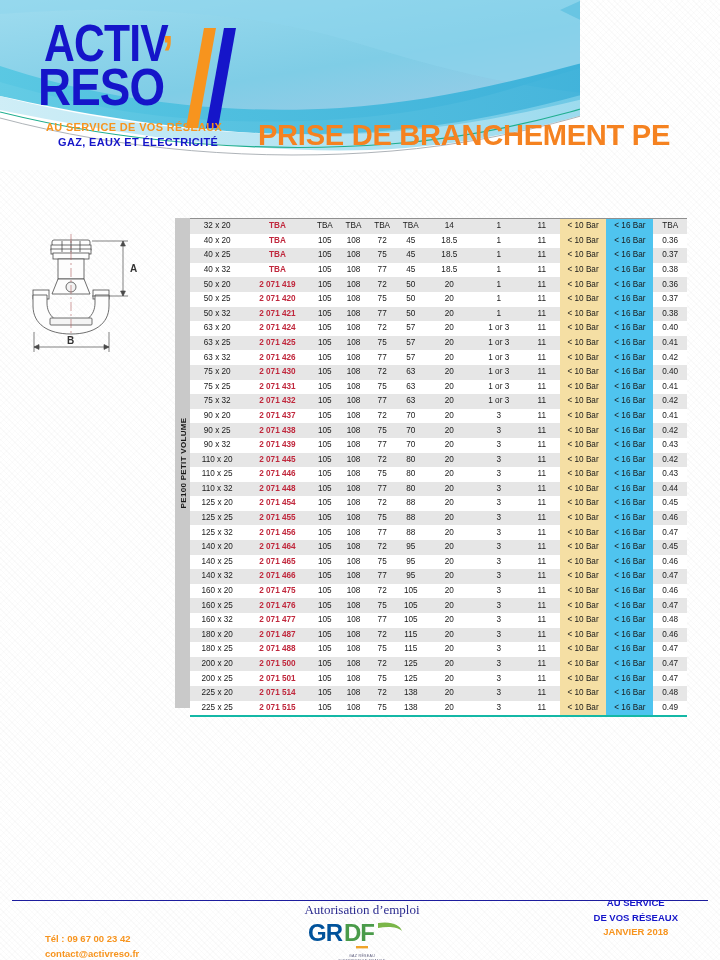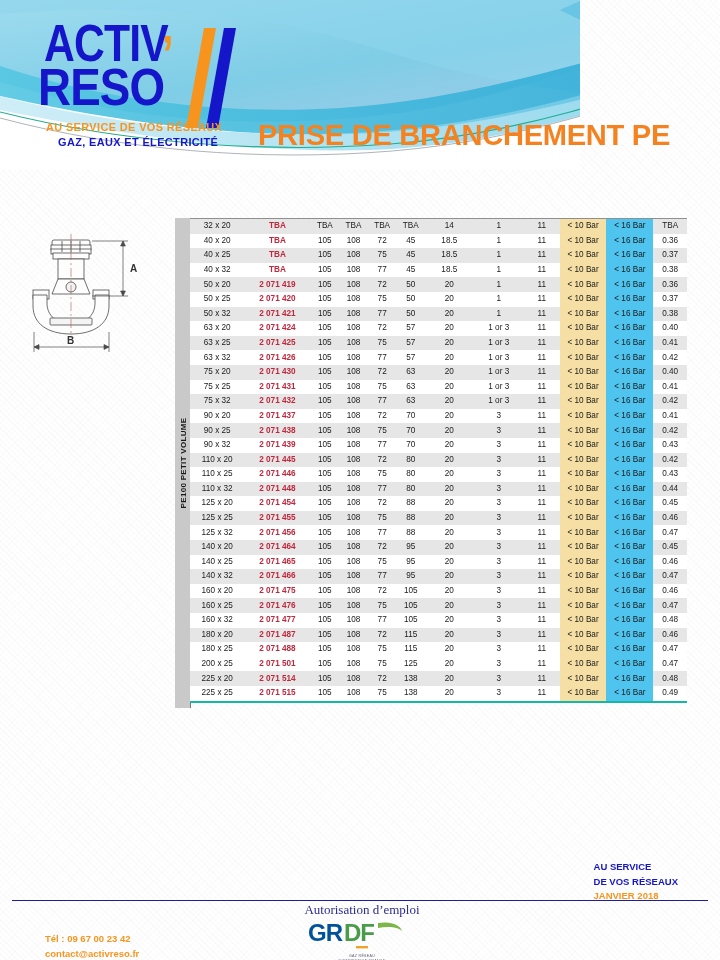--- a/index.html
+++ b/index.html
@@ -249,22 +249,22 @@
     font-size: 3.6px;
     color: #5a5a7a;
     letter-spacing: 0.3px;
     margin-top: 1px;
     line-height: 1.35;
   }
 
   .footer-right {
     position: absolute;
     right: 42px;
-    top: 860px;
-    text-align: left;
+    top: 896px;
+    text-align: center;
     z-index: 3;
     line-height: 1.55;
   }
   .footer-right div {
     font-size: 9.5px;
     font-weight: bold;
     white-space: nowrap;
   }
   .fr-1, .fr-2 { color: #1515c9; }
   .fr-3 { color: #f7941e; }
@@ -785,20 +785,34 @@
           <td class="c-b">108</td>
           <td class="c-c">75</td>
           <td class="c-d">115</td>
           <td class="c-e">20</td>
           <td class="c-f">3</td>
           <td class="c-g">11</td>
           <td class="c-p10">&lt; 10 Bar</td>
           <td class="c-p16">&lt; 16 Bar</td>
           <td class="c-w">0.47</td>
         </tr>
+        <tr class="alt">
+          <td class="c-dim">200 x 20</td>
+          <td class="c-ref">2 071 500</td>
+          <td class="c-a">105</td>
+          <td class="c-b">108</td>
+          <td class="c-c">72</td>
+          <td class="c-d">125</td>
+          <td class="c-e">20</td>
+          <td class="c-f">3</td>
+          <td class="c-g">11</td>
+          <td class="c-p10">&lt; 10 Bar</td>
+          <td class="c-p16">&lt; 16 Bar</td>
+          <td class="c-w">0.47</td>
+        </tr>
         <tr class="norm">
           <td class="c-dim">200 x 25</td>
           <td class="c-ref">2 071 501</td>
           <td class="c-a">105</td>
           <td class="c-b">108</td>
           <td class="c-c">75</td>
           <td class="c-d">125</td>
           <td class="c-e">20</td>
           <td class="c-f">3</td>
           <td class="c-g">11</td>

